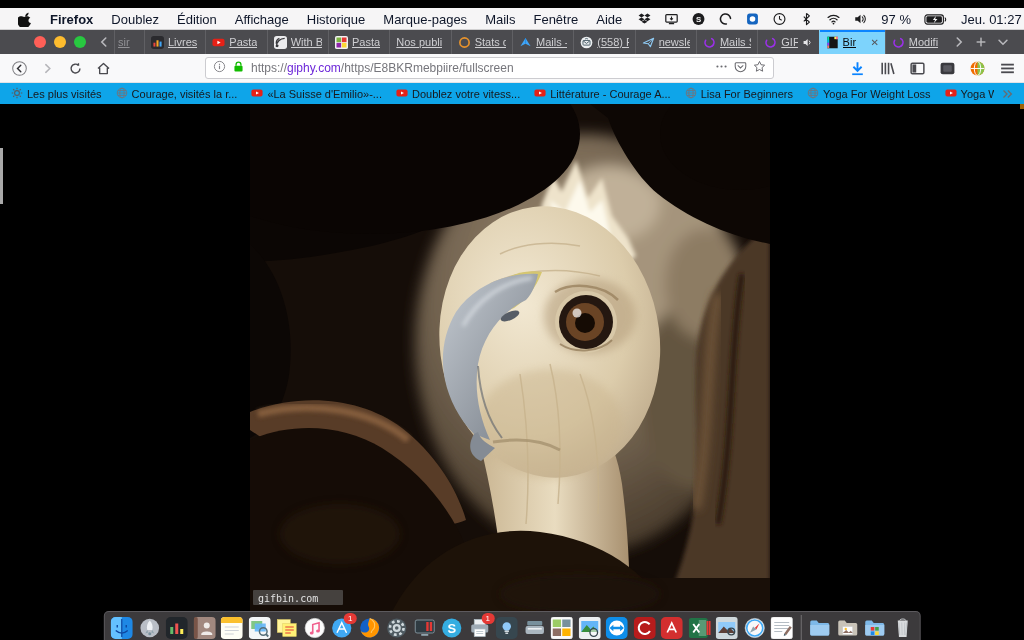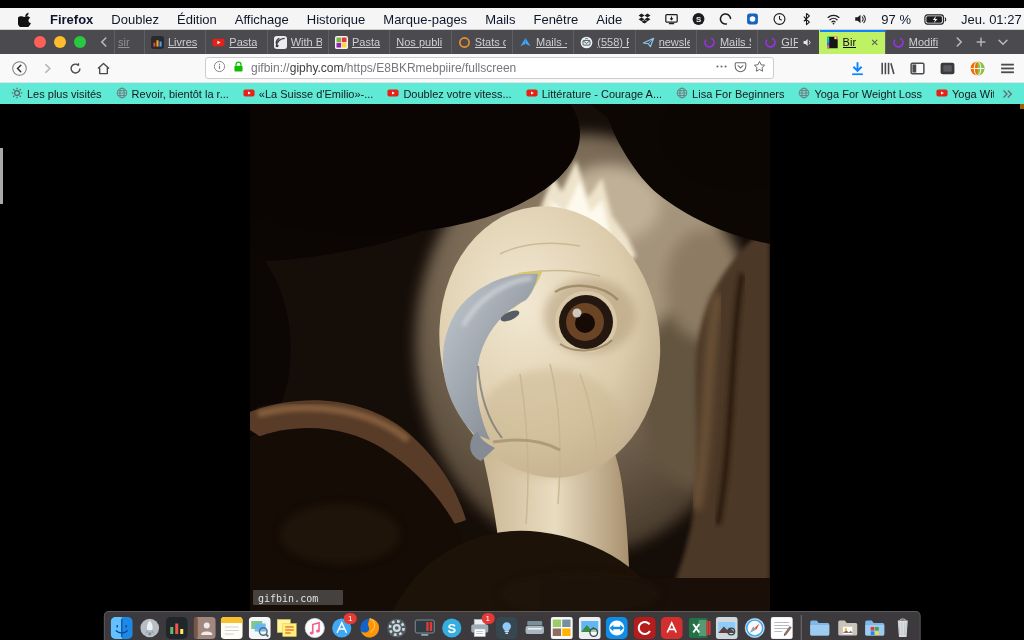--- a/index.html
+++ b/index.html
@@ -32,49 +32,49 @@
   .tab-scroll{display:flex;align-items:center;padding:0 3px;}
   .tab-scroll svg{width:14px;height:14px;}
   .tabs{display:flex;flex:1;min-width:0;overflow:hidden;}
   .tab{flex:1 1 60px;max-width:62px;min-width:0;display:flex;align-items:center;gap:4px;
     padding:0 6px;font-size:11px;color:#cfcfd2;border-left:1px solid rgba(255,255,255,.12);
     overflow:hidden;white-space:nowrap;cursor:default;}
   .tab.partial{flex:0 0 23px;padding:0 3px;color:#929296;}
   .fav{display:flex;flex:0 0 auto;}
   .fav svg{width:13px;height:13px;}
   .tlabel{overflow:hidden;text-decoration:underline;}
-  .tab.active{background:#bef264;color:#0c0c0d;flex-basis:66px;max-width:66px;
+  .tab.active{background:#7dd3fc;color:#0c0c0d;flex-basis:66px;max-width:66px;
     box-shadow:inset 0 2px 0 var(--accent,#0a84ff);border-left-color:transparent;}
   .tclose{margin-left:auto;font-size:10px;color:#55555a;flex:0 0 auto;}
   .taudio{display:flex;flex:0 0 auto;}
   .taudio svg{width:11px;height:11px;}
   .tab-ctrls{display:flex;align-items:center;padding:0 12px 0 4px;gap:4px;}
   .tcb{display:flex;padding:2px;}
   .tcb svg{width:14px;height:14px;}
 
   
   .navbar{height:28px;background:#f9f9fa;position:relative;display:flex;align-items:center;
     border-bottom:1px solid #e3e3e6;}
   .nav-left{display:flex;align-items:center;gap:2px;padding-left:6px;}
   .nbtn{width:26px;height:24px;display:flex;align-items:center;justify-content:center;border-radius:3px;}
   .nbtn svg{width:17px;height:17px;}
   .urlbar{position:absolute;left:205px;top:3px;width:553px;height:20px;background:#fff;
     border:1px solid #ccccd0;border-radius:3px;display:flex;align-items:center;padding:0 7px;gap:6px;}
   .url-icons{display:flex;align-items:center;gap:6px;}
   .url-icons svg{width:13px;height:13px;}
   .url-text{font-size:12px;white-space:nowrap;overflow:hidden;flex:1;}
   .url-text .dim{color:#76767c;}
-  .url-text .host{color:#404040;}
+  .url-text .host{color:#6d28d9;}
   .url-icons.right{margin-left:auto;}
   .nav-right{position:absolute;right:8px;top:0;height:100%;display:flex;align-items:center;gap:13px;}
   .nav-right .nbtn{width:auto;height:auto;}
   .nbtn.blue{color:var(--accent,#0a84ff);}
 
   
-  .bmbar{height:21px;background:#5eead4;border-bottom:5px solid #a16207;display:flex;
+  .bmbar{height:21px;background:#0ea5e9;border-bottom:5px solid #a16207;display:flex;
     align-items:center;font-size:11px;color:#18181b;padding:0 4px;}
   .bm-items{display:flex;align-items:center;flex:1;min-width:0;overflow:hidden;}
   .bm{display:flex;align-items:center;gap:4px;padding:0 7px;white-space:nowrap;}
   .bm svg{width:12px;height:12px;flex:0 0 auto;}
   .bm-overflow{display:flex;padding:0 6px;margin-left:auto;}
   .bm-overflow svg{width:14px;height:14px;}
 
   
   .content{position:absolute;top:96px;left:0;width:1020px;height:544px;background:#000;}
   .scroll-remnant{position:absolute;left:0;top:44px;width:3px;height:56px;background:#a9a9a9;}
@@ -382,21 +382,21 @@
           <span><svg viewBox="0 0 16 16">
               <circle cx="8" cy="8" r="6.3" fill="none" stroke="#85858a" stroke-width="1.2"></circle>
               <rect x="7.3" y="7" width="1.4" height="4.2" fill="#85858a"></rect>
               <rect x="7.3" y="4.6" width="1.4" height="1.4" fill="#85858a"></rect>
             </svg></span>
           <span><svg viewBox="0 0 16 16">
               <rect x="3" y="7" width="10" height="7" rx="1.2" fill="var(--lock)"></rect>
               <path d="M5 7 V5.5 a3 3 0 0 1 6 0 V7" fill="none" stroke="var(--lock)" stroke-width="1.6"></path>
             </svg></span>
         </span>
-      <span class="url-text"><span class="dim">gifbin://</span><span class="host">giphy.com</span><span class="dim">/https/E8BKRmebpiire/fullscreen</span></span>
+      <span class="url-text"><span class="dim">https://</span><span class="host">giphy.com</span><span class="dim">/https/E8BKRmebpiire/fullscreen</span></span>
       <span class="url-icons right" id="url-ir">
           <span><svg viewBox="0 0 16 16" fill="#6a6a6f">
               <circle cx="3" cy="8" r="1.3"></circle>
               <circle cx="8" cy="8" r="1.3"></circle>
               <circle cx="13" cy="8" r="1.3"></circle>
             </svg></span>
           <span><svg viewBox="0 0 16 16">
               <path d="M2.5 3.5 h11 a1 1 0 0 1 1 1 V8 a6.5 6.5 0 0 1 -13 0 V4.5 a1 1 0 0 1 1-1 Z" fill="none" stroke="#6a6a6f" stroke-width="1.3"></path>
               <path d="M5 7 L8 9.8 L11 7" fill="none" stroke="#6a6a6f" stroke-width="1.3" stroke-linecap="round"></path>
             </svg></span>
@@ -457,21 +457,21 @@
               </g>
             </svg></span>
           <span>Les plus visités</span>
         </span>
         <span class="bm">
           <span><svg viewBox="0 0 14 14" fill="none" stroke="#73737a" stroke-width="1">
               <circle cx="7" cy="7" r="5.6"></circle>
               <ellipse cx="7" cy="7" rx="2.5" ry="5.6"></ellipse>
               <path d="M1.4 7 H12.6 M2.2 4.2 H11.8 M2.2 9.8 H11.8"></path>
             </svg></span>
-          <span>Revoir, bientôt la r...</span>
+          <span>Courage, visités la r...</span>
         </span>
         <span class="bm">
           <span><svg viewBox="0 0 14 14">
               <rect x=".5" y="3" width="13" height="8" rx="2.2" fill="#e62117"></rect>
               <path d="M5.8 5.2 L9.3 7 L5.8 8.8 Z" fill="#fff"></path>
             </svg></span>
           <span>«La Suisse d'Emilio»-...</span>
         </span>
         <span class="bm">
           <span><svg viewBox="0 0 14 14">

